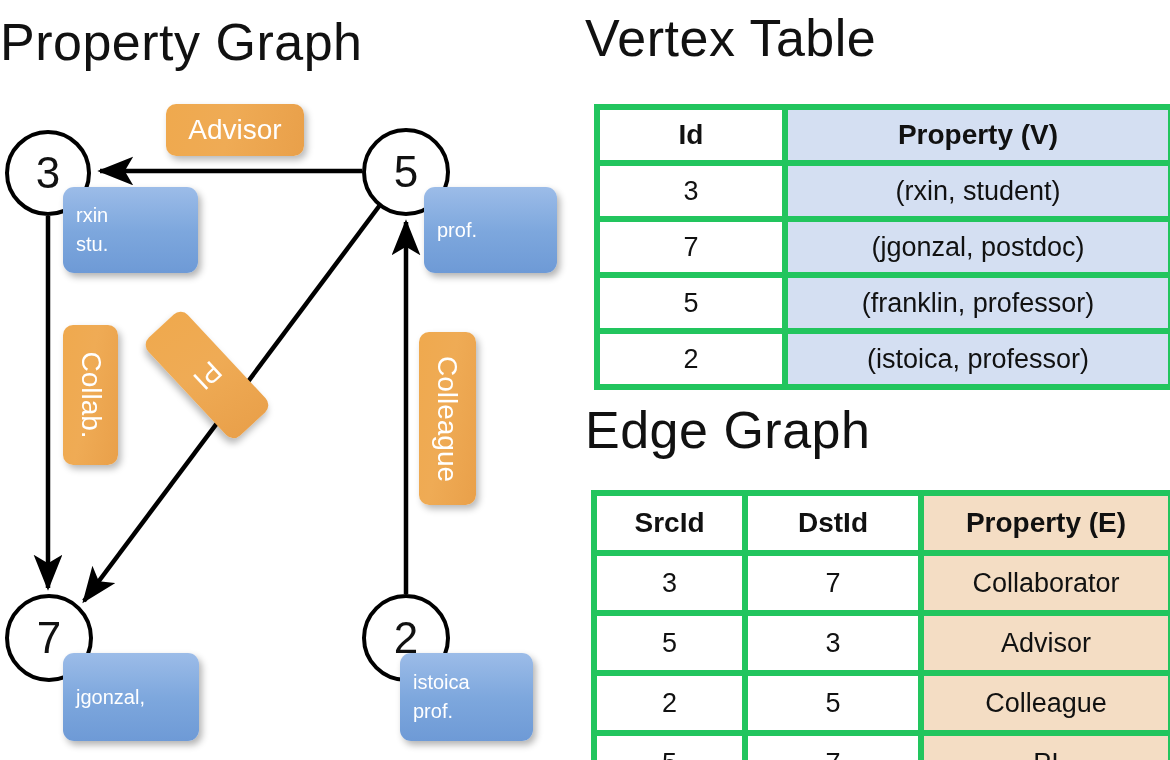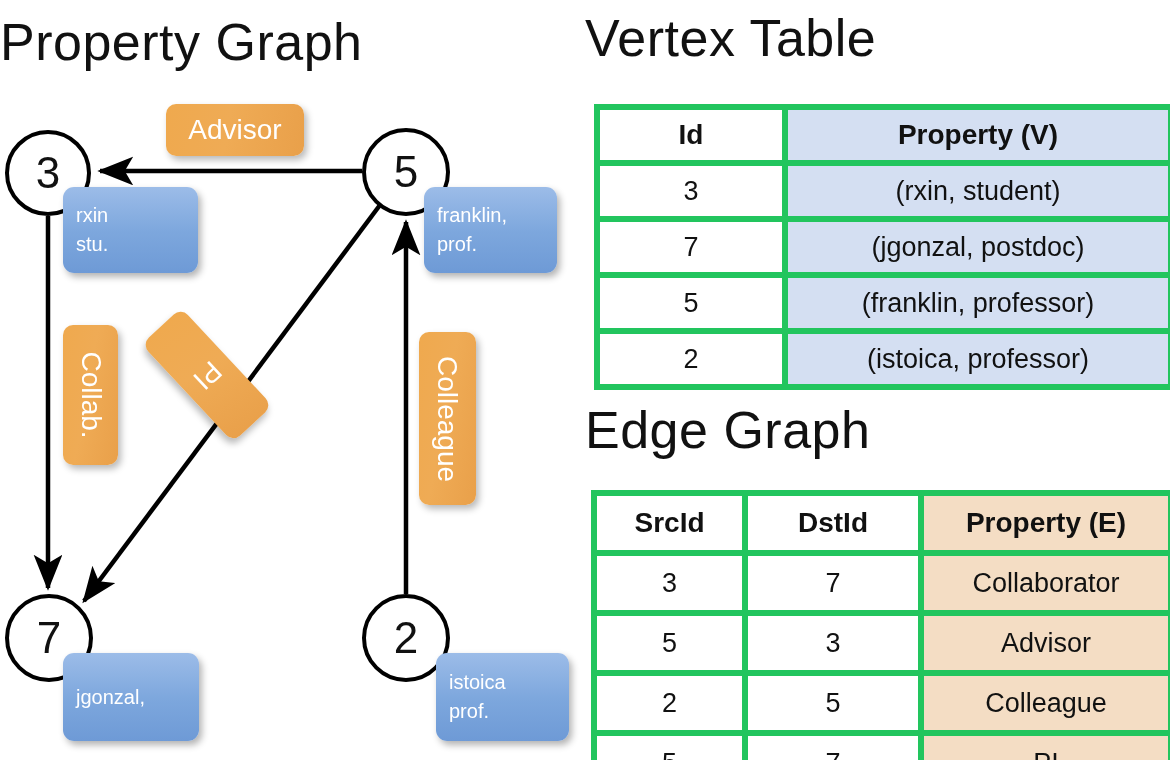--- a/index.html
+++ b/index.html
@@ -81,21 +81,21 @@
     font-weight: 300;
     font-size: 20px;
     line-height: 1.45;
     display: flex;
     flex-direction: column;
     justify-content: center;
   }
   #propbox-3 { left: 63px;  top: 187px; width: 135px; height: 86px; }
   #propbox-5 { left: 424px; top: 187px; width: 133px; height: 86px; }
   #propbox-7 { left: 63px;  top: 653px; width: 136px; height: 88px; gap: 48px; }
-  #propbox-2 { left: 436px; top: 653px; width: 133px; height: 88px; }
+  #propbox-2 { left: 400px; top: 653px; width: 133px; height: 88px; }
 
   
   .edge-label {
     position: absolute;
     border-radius: 10px;
     background: linear-gradient(100deg, #efa94e 0%, #efab55 45%, #e9a04a 100%);
     box-shadow: 3px 4px 7px rgba(0,0,0,0.28);
     color: #ffffff;
     z-index: 5;
     box-sizing: border-box;
@@ -209,21 +209,20 @@
   </div>
   <div class="vnode" id="vnode-2">
     <span>2</span>
   </div>
 
   <div class="prop-box" id="propbox-3">
     <div>rxin</div>
     <div>stu.</div>
   </div>
   <div class="prop-box" id="propbox-5">
-    <div>franklin,</div>
     <div>prof.</div>
   </div>
   <div class="prop-box" id="propbox-7">
     <div>jgonzal,</div>
   </div>
   <div class="prop-box" id="propbox-2">
     <div>istoica</div>
     <div>prof.</div>
   </div>
 

